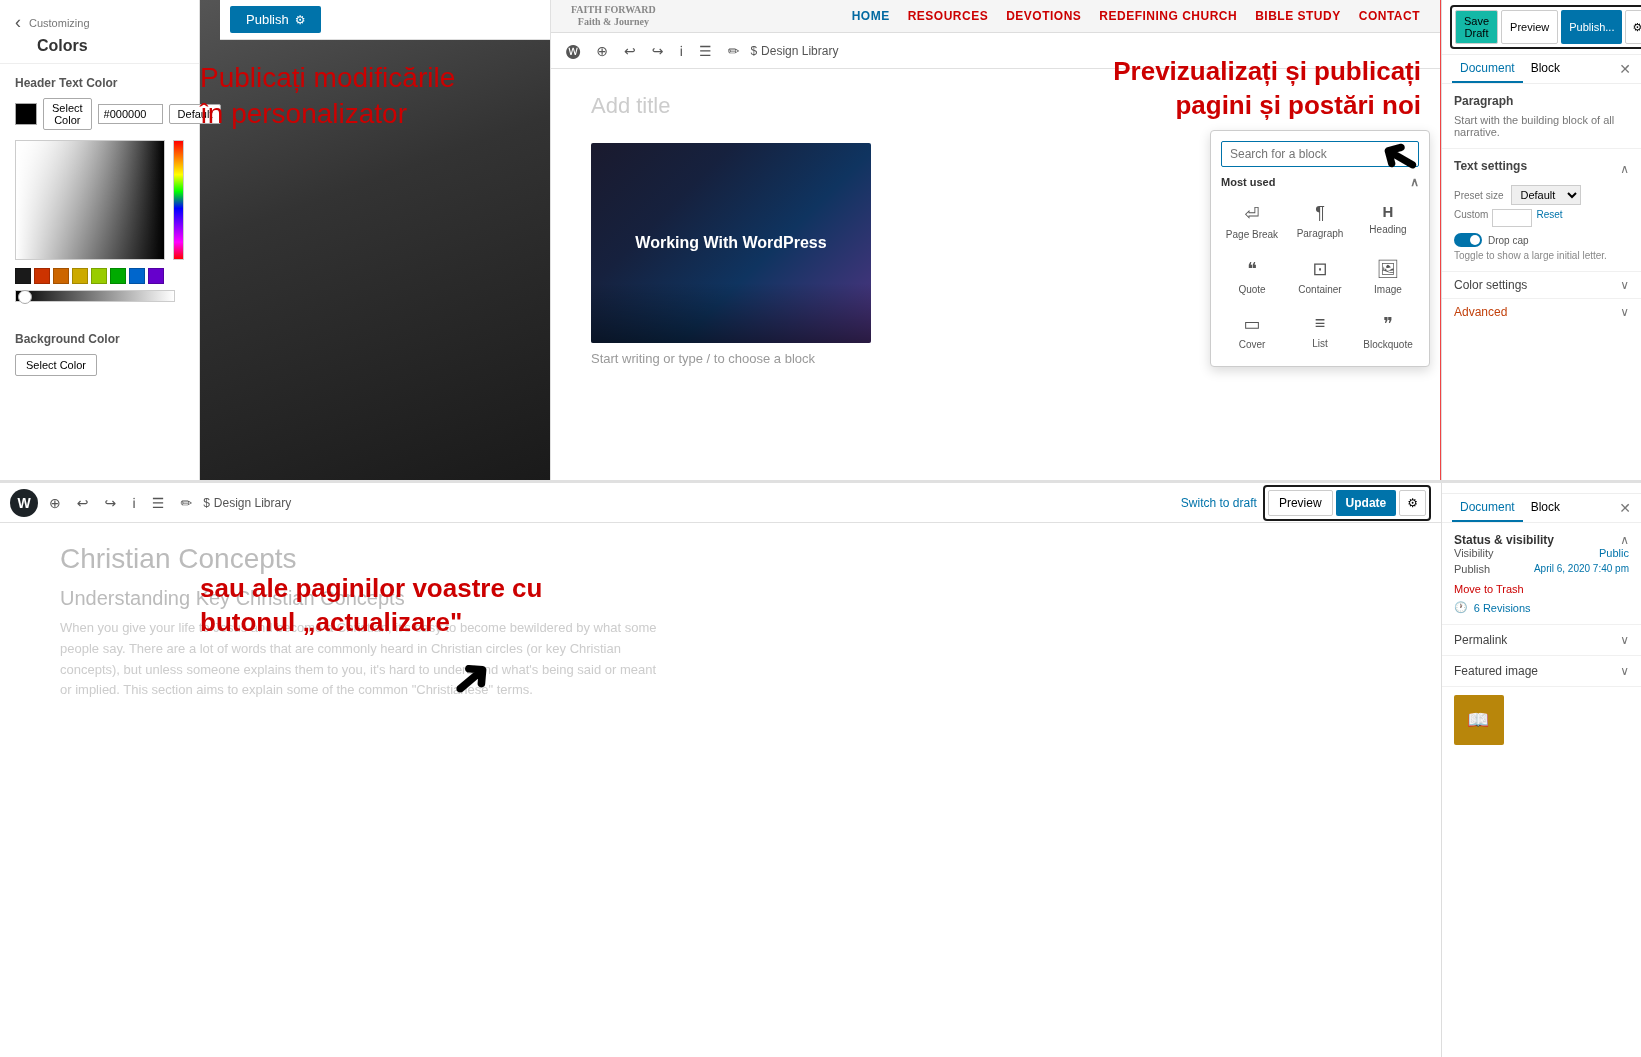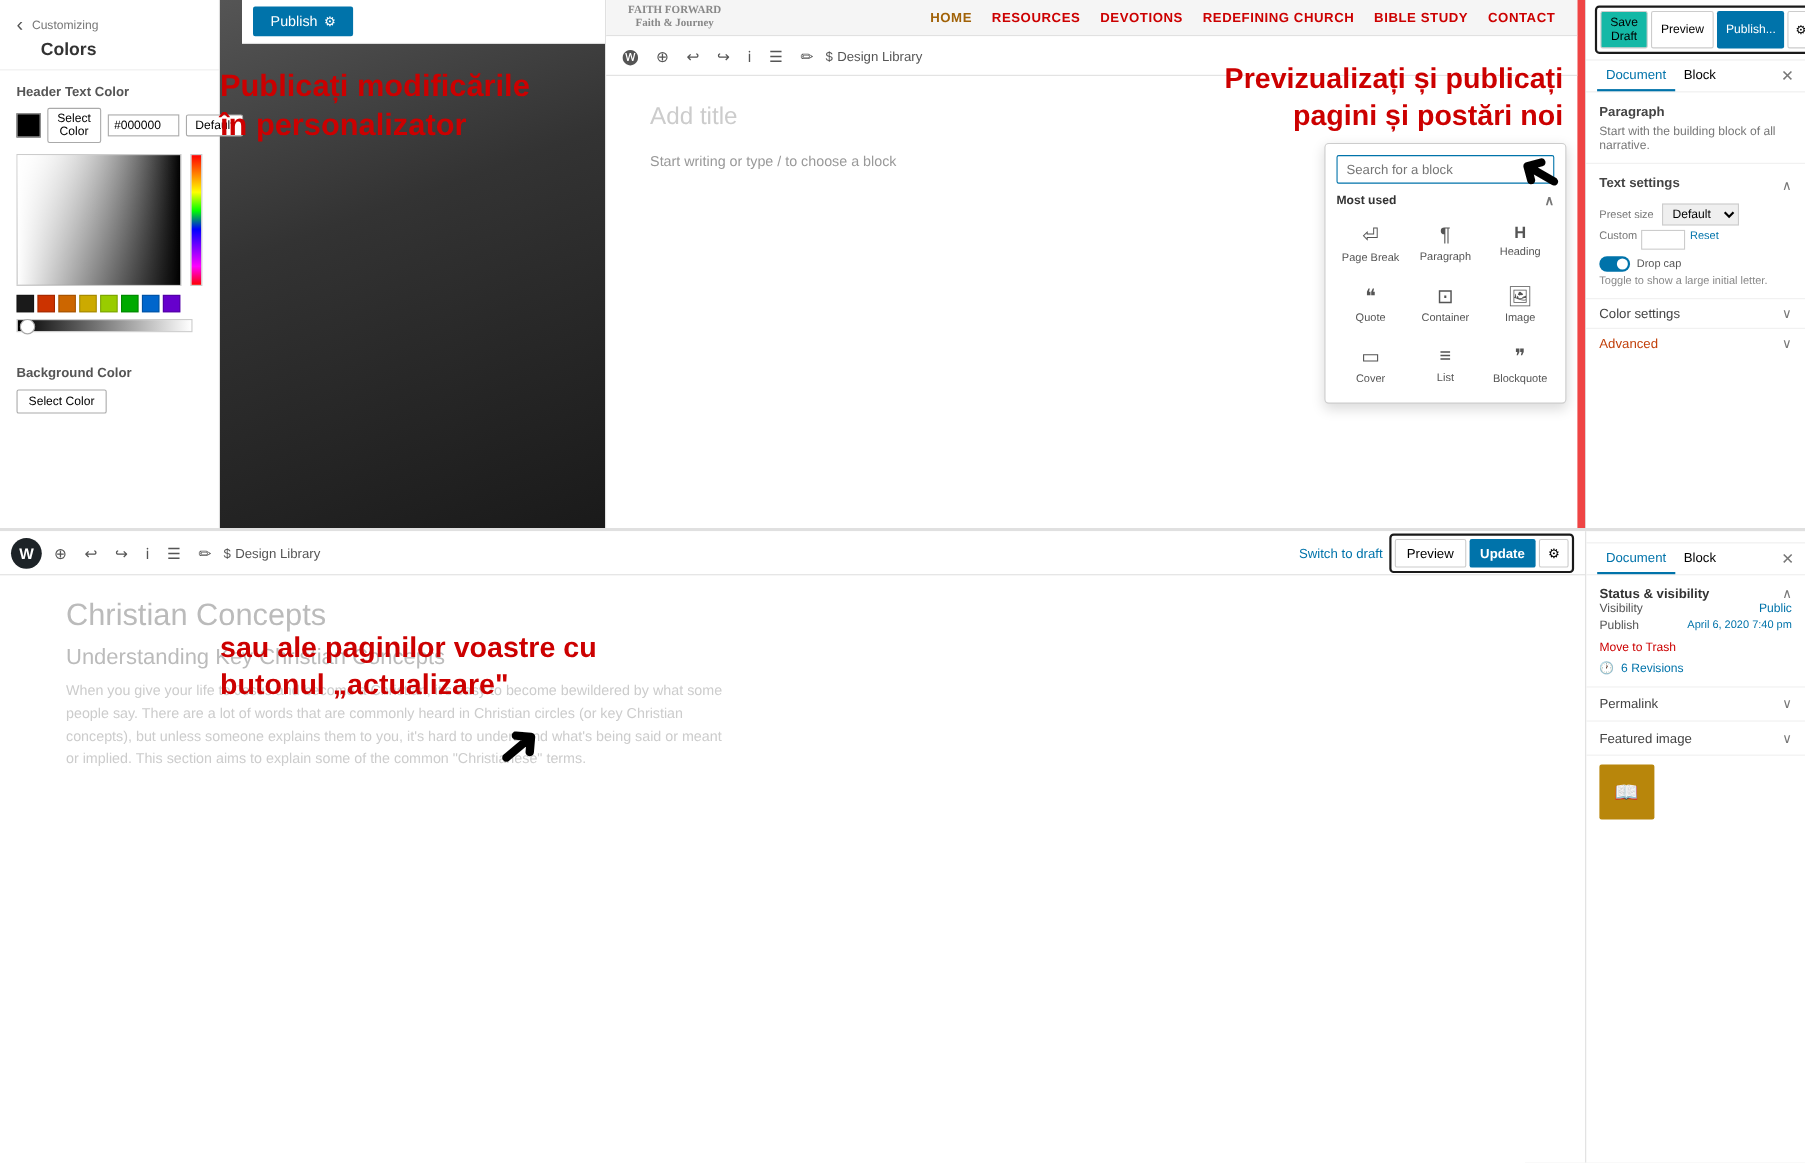--- a/index.html
+++ b/index.html
@@ -35,27 +35,27 @@
     .bg-select-btn { padding: 4px 10px; border: 1px solid #aaa; background: #fff; font-size: 11px; cursor: pointer; border-radius: 2px; }
 
     
     .center-left-area { width: 350px; flex-shrink: 0; position: relative; background: #888; overflow: hidden; }
     .publish-bar { position: absolute; top: 0; left: 20px; right: 0; height: 40px; background: #fff; display: flex; align-items: center; padding: 0 10px; border-bottom: 1px solid #ddd; z-index: 5; }
     .publish-btn-top { background: #0073aa; color: #fff; border: none; padding: 6px 16px; font-size: 13px; border-radius: 2px; cursor: pointer; display: flex; align-items: center; gap: 6px; }
     .gear-icon-small { font-size: 12px; }
     .dark-overlay { width: 100%; height: 100%; background: linear-gradient(160deg, #555 0%, #333 40%, #1a1a1a 100%); position: absolute; top: 0; left: 0; }
 
     
-    .center-main { flex: 1; background: #fff; position: relative; overflow: hidden; border-left: 1px solid #e0e0e0; border-right: 7px solid #ef4444; }
+    .center-main { flex: 1; background: #fff; position: relative; overflow: hidden; border-left: 1px solid #e0e0e0; border-right: 1px solid #ef4444; }
     .wp-nav { width: 100%; background: #f5f5f5; border-bottom: 1px solid #ddd; padding: 4px 20px; display: flex; align-items: center; }
     .wp-nav-logo { font-family: Georgia, serif; color: #cc0000; font-size: 14px; font-weight: bold; text-align: center; line-height: 1.2; }
     .wp-nav-logo span { display: block; font-size: 10px; color: #888; }
     .nav-links { display: flex; gap: 18px; margin-left: auto; }
     .nav-link { font-size: 12px; color: #cc0000; text-decoration: none; font-weight: 600; letter-spacing: 0.5px; text-transform: uppercase; }
-    .nav-link.active { color: #a16207; }
+    .nav-link.active { color: #0369a1; }
 
     .wp-toolbar { height: 36px; background: #fff; border-bottom: 1px solid #e0e0e0; display: flex; align-items: center; padding: 0 10px; gap: 6px; }
     .toolbar-btn { background: none; border: none; cursor: pointer; padding: 4px 5px; font-size: 14px; color: #555; border-radius: 2px; }
     .design-library-btn { font-size: 12px; color: #555; background: none; border: none; cursor: pointer; display: flex; align-items: center; gap: 4px; }
 
     .editor-content { padding: 20px 40px; }
     .add-title { font-size: 22px; color: #ccc; border: none; outline: none; width: 100%; padding: 4px 0; }
     .featured-img { width: 280px; height: 200px; background: linear-gradient(135deg, #1a1a2e 0%, #16213e 30%, #0f3460 60%, #533483 100%); border-radius: 2px; margin-top: 12px; display: flex; align-items: center; justify-content: center; position: relative; overflow: hidden; }
     .featured-img-text { color: #fff; font-size: 16px; font-weight: bold; text-align: center; z-index: 2; }
     .img-overlay { position: absolute; bottom: 0; left: 0; right: 0; height: 60px; background: linear-gradient(to top, rgba(0,0,0,0.5), transparent); }
@@ -95,21 +95,21 @@
     .toggle { width: 28px; height: 14px; background: #0073aa; border-radius: 7px; position: relative; cursor: pointer; }
     .toggle::after { content: ''; position: absolute; right: 2px; top: 2px; width: 10px; height: 10px; background: #fff; border-radius: 50%; }
     .drop-cap-label { font-size: 10px; color: #555; }
     .color-settings-row { display: flex; justify-content: space-between; align-items: center; padding: 6px 12px; border-bottom: 1px solid #f0f0f0; }
     .color-settings-label { font-size: 12px; color: #444; }
     .advanced-row { display: flex; justify-content: space-between; align-items: center; padding: 6px 12px; }
     .advanced-label { font-size: 12px; color: #c2410c; }
 
     
     .annotation-top { position: absolute; top: 60px; left: 200px; z-index: 30; pointer-events: none; }
-    .annotation-text-top { font-size: 28px; font-weight: 700; color: #cc0000; line-height: 1.3; max-width: 340px; }
+    .annotation-text-top { font-size: 28px; font-weight: 400; color: #cc0000; line-height: 1.3; max-width: 340px; }
 
     
     .bottom-section { display: flex; width: 100%; height: 577px; position: relative; background: #f5f5f5; border-top: 3px solid #e0e0e0; }
 
     
     .bottom-editor { flex: 1; background: #fff; position: relative; overflow: hidden; }
     .wp-toolbar2 { height: 40px; background: #fff; border-bottom: 1px solid #e0e0e0; display: flex; align-items: center; padding: 0 10px; gap: 6px; }
     .wp-logo-btn { width: 28px; height: 28px; background: #1d2327; border-radius: 50%; display: flex; align-items: center; justify-content: center; color: #fff; font-size: 14px; font-weight: bold; cursor: pointer; }
     .switch-to-draft { font-size: 12px; color: #0073aa; background: none; border: none; cursor: pointer; margin-left: auto; }
     .preview-btn2 { padding: 5px 10px; font-size: 12px; background: #fff; border: 1px solid #ccc; border-radius: 2px; cursor: pointer; }
@@ -235,20 +235,24 @@
       <button class="toolbar-btn">✏</button>
       <button class="design-library-btn">
         <span>$</span>
         <span>Design Library</span>
       </button>
     </div>
 
     <div class="editor-content">
       <div class="add-title">Add title</div>
       <div style="display:flex;align-items:flex-start;gap:8px;margin-top:8px;">
+        <div class="featured-img">
+          <div class="img-overlay"></div>
+          <div class="featured-img-text">Working With WordPress</div>
+        </div>
 
         <div class="block-inserter">
           <input class="block-search" placeholder="Search for a block" style="">
           <div class="block-section-title">
             <span>Most used</span>
             <span class="chevron">∧</span>
           </div>
           <div class="block-grid">
             <div class="block-item">
               <span class="block-icon">⏎</span>

